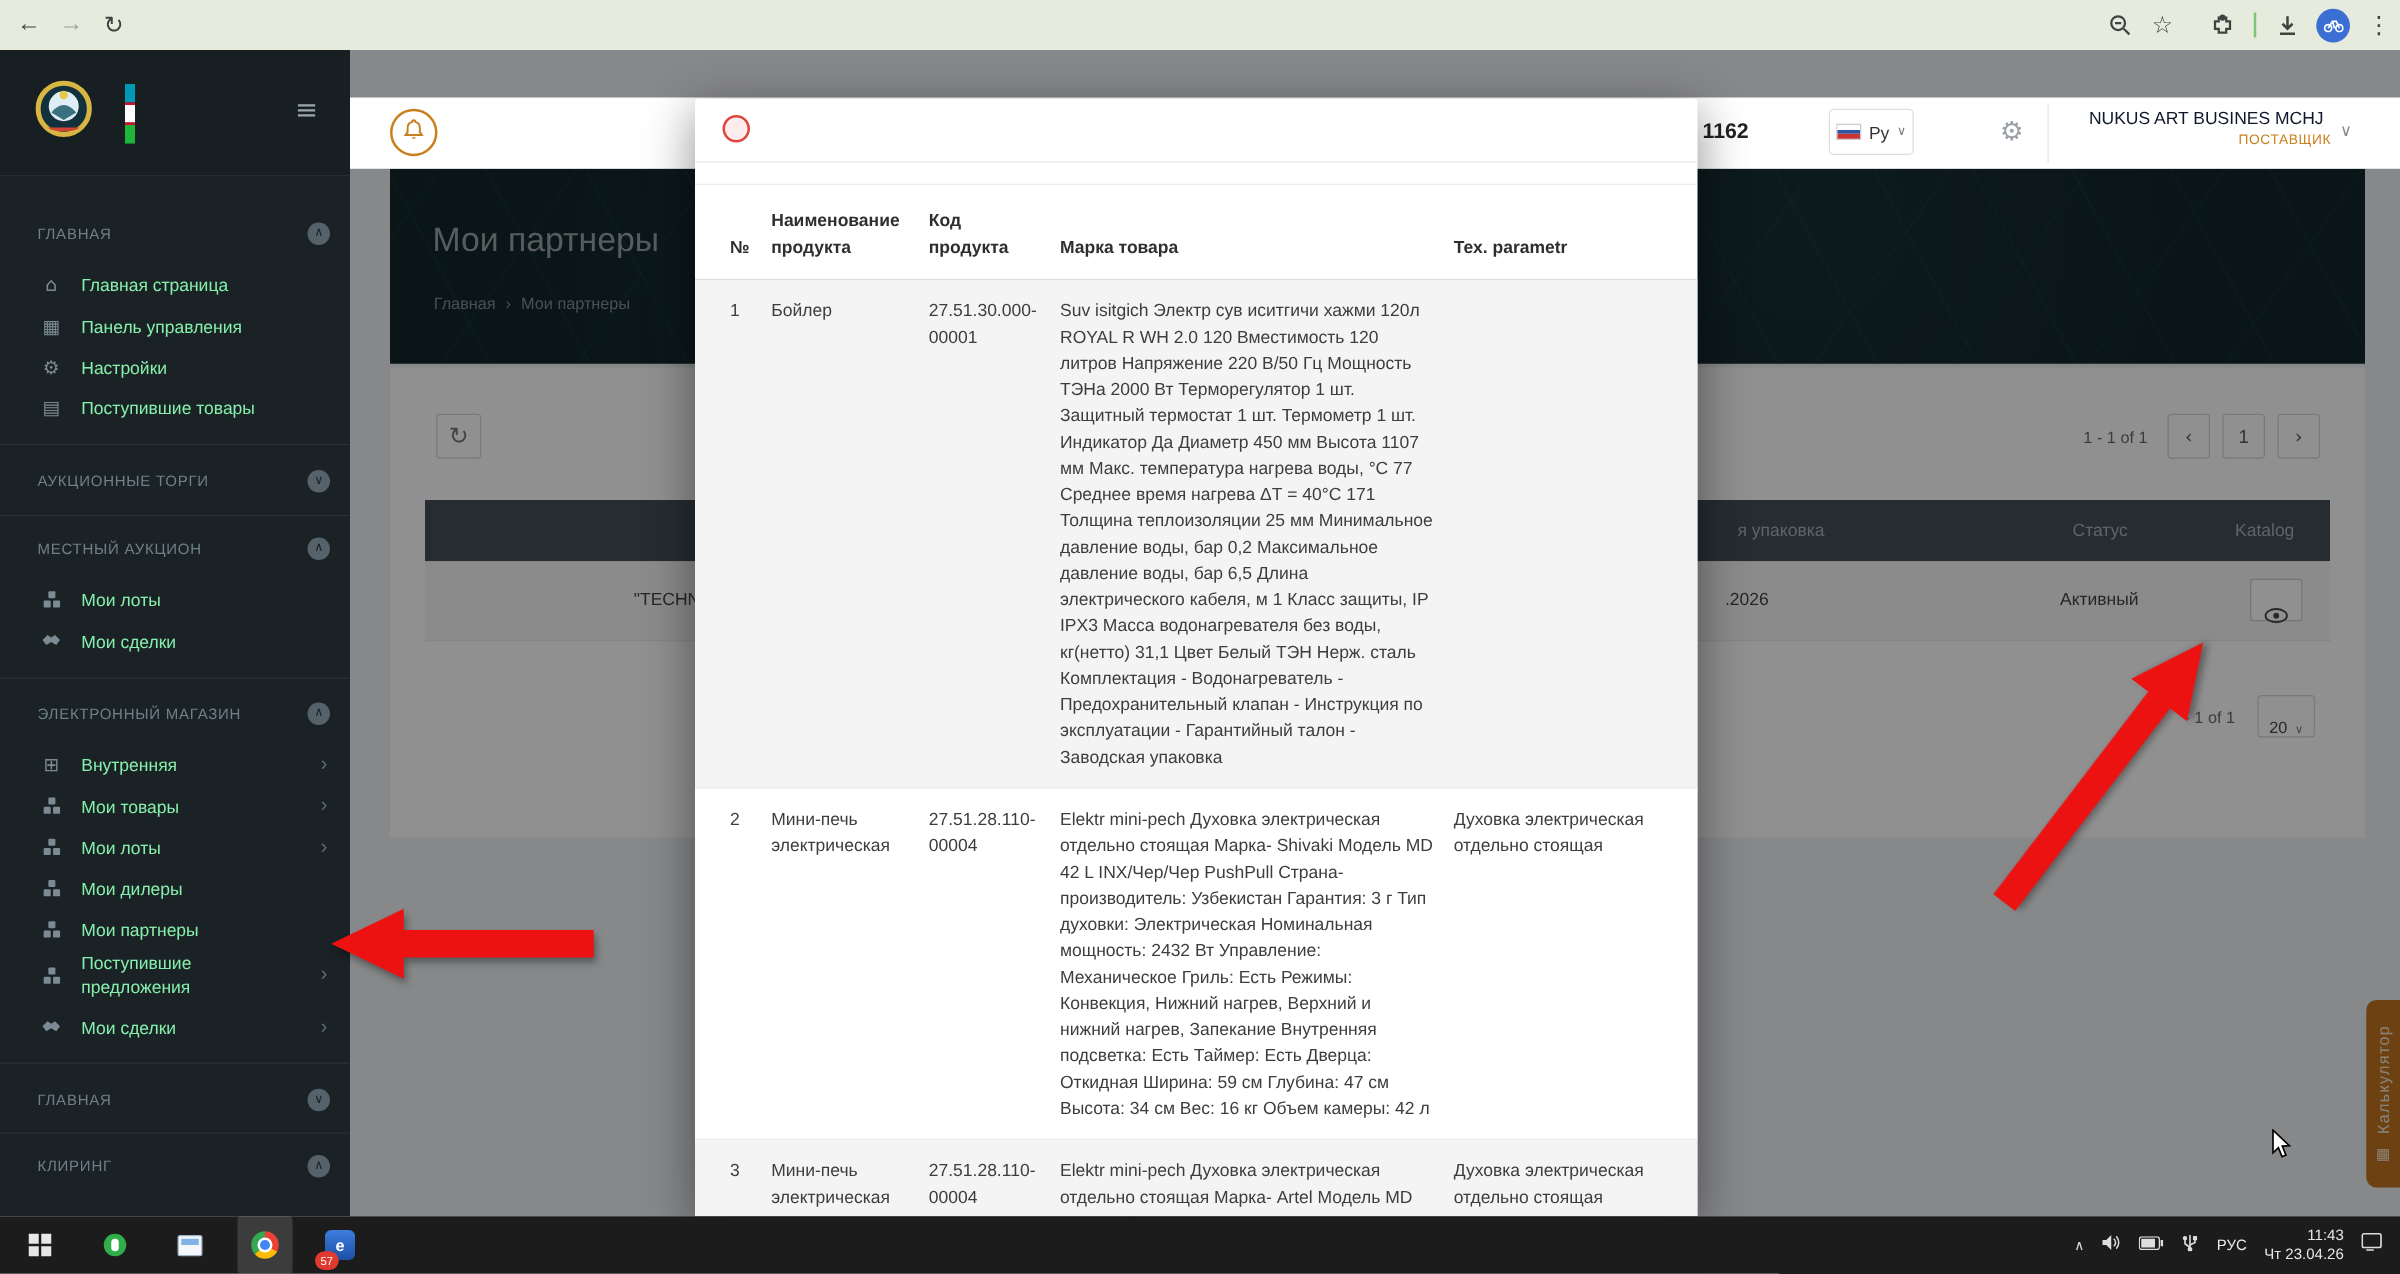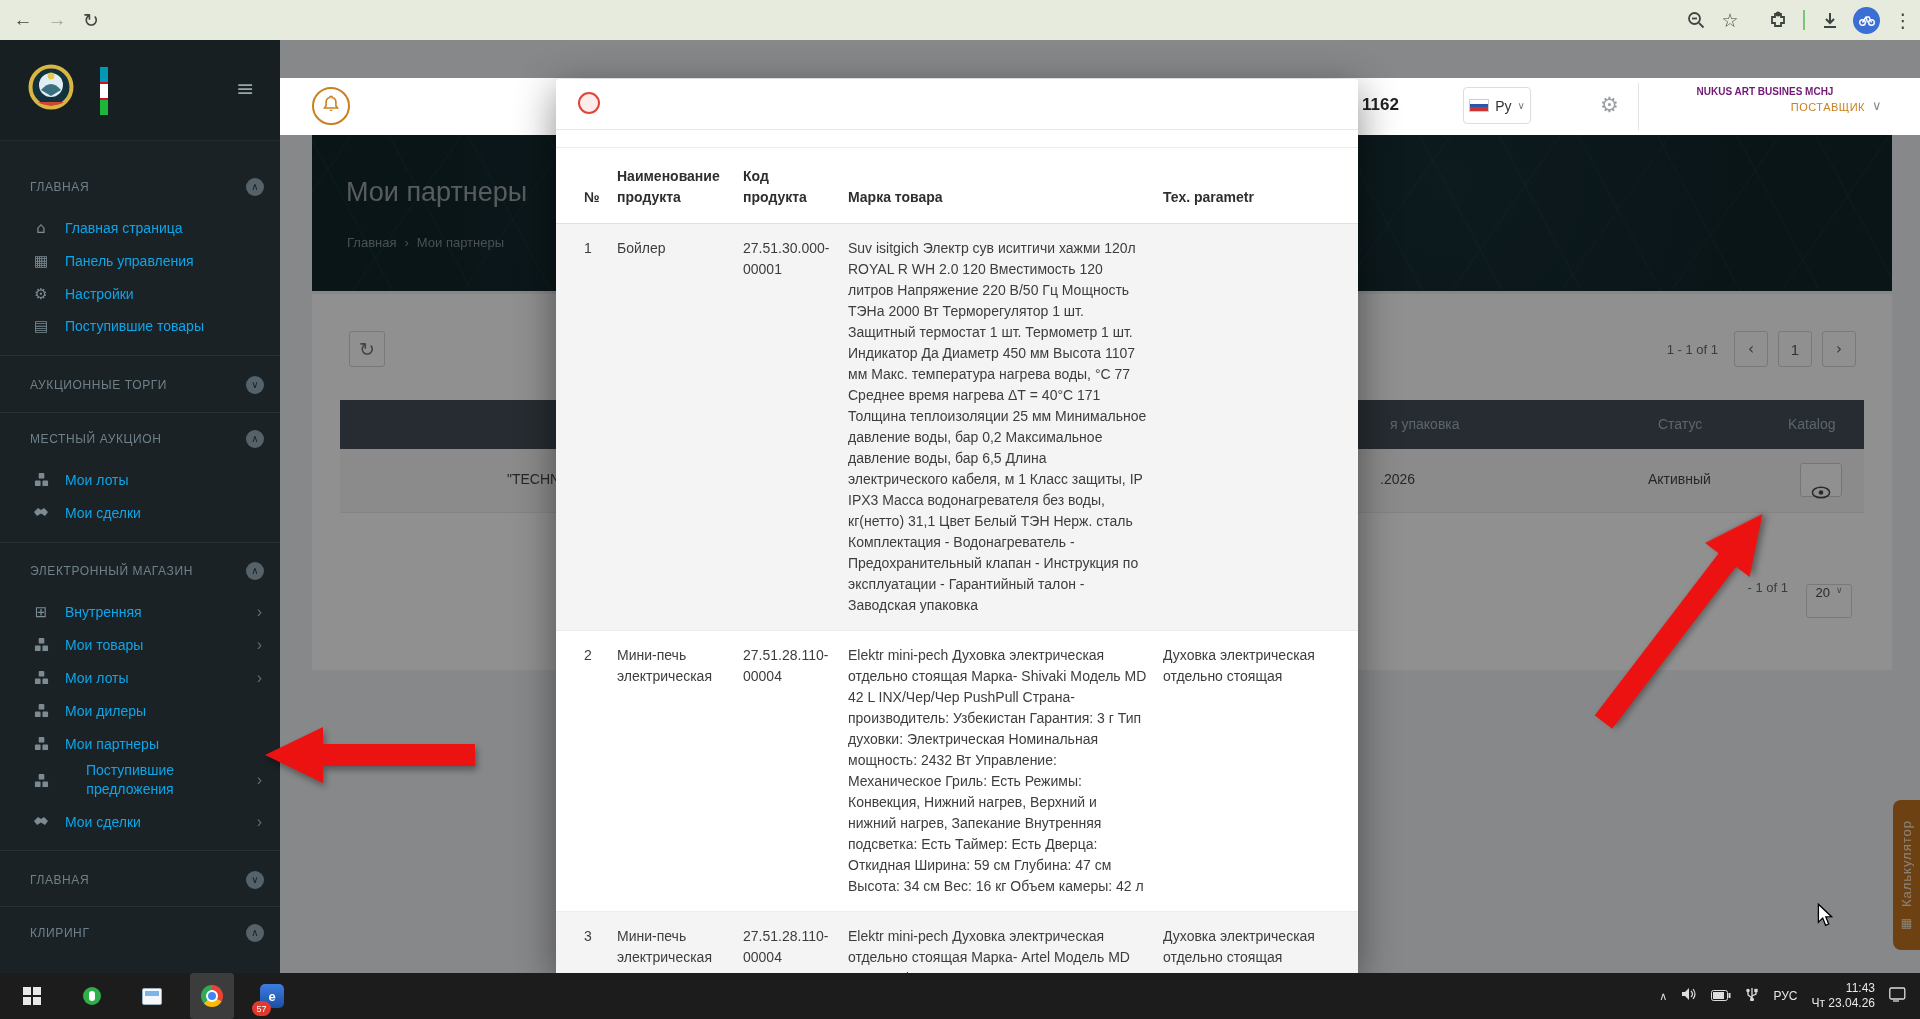--- a/index.html
+++ b/index.html
@@ -15,41 +15,41 @@
   .url-text{font-size:15px;color:#24292b;margin-left:12px;}
   .bright{position:absolute;right:0;top:0;height:40px;display:flex;align-items:center;}
   .green-sep{width:2px;height:20px;background:#7cc576;margin:0 8px;}
   .avatar{width:27px;height:27px;border-radius:50%;background:#3b6fd4;display:flex;align-items:center;justify-content:center;margin:0 6px;}
 
   
   .sidebar{left:0;top:40px;width:280px;height:933px;background:#1a2226;z-index:4;}
   .side-logo{position:absolute;left:0;top:0;width:280px;height:100px;background:#171f23;border-bottom:1px solid #222d32;}
   .srow{position:absolute;left:0;width:280px;height:33px;display:flex;align-items:center;box-sizing:border-box;padding-left:30px;}
   .sec-label{font-size:12px;letter-spacing:.6px;color:#6f8089;}
-  .item-label{font-size:14px;color:#0ea5e9;text-align:center;}
+  .item-label{font-size:14px;color:#86efac;}
   .iico{width:22px;margin-right:13px;display:inline-flex;justify-content:center;color:#7c8b93;font-size:15px;
         font-family:"DejaVu Sans",sans-serif;}
   .circ-chev{position:absolute;right:16px;width:18px;height:18px;border-radius:50%;background:#55626a;color:#172024;
              font-size:10px;display:flex;align-items:center;justify-content:center;font-family:"DejaVu Sans",sans-serif;}
   .item-chev{position:absolute;right:18px;color:#5d6c74;font-size:16px;}
   .sdiv{position:absolute;left:0;width:280px;height:1px;background:rgba(255,255,255,.07);}
 
   
   .site-header{left:280px;top:78px;width:1640px;height:57px;background:#ffffff;z-index:6;}
   .bell-wrap{position:absolute;left:32px;top:9px;width:38px;height:38px;border:2px solid #c9801e;border-radius:50%;
              display:flex;align-items:center;justify-content:center;box-sizing:border-box;}
   .hdr-num{position:absolute;left:1082px;top:17px;font-size:17px;font-weight:bold;color:#222;}
   .lang-box{position:absolute;left:1183px;top:9px;width:68px;height:37px;border:1px solid #ddd;border-radius:4px;
             display:flex;align-items:center;justify-content:center;gap:6px;box-sizing:border-box;}
   .flag-ru{width:20px;height:13px;display:flex;flex-direction:column;border:1px solid #ccc;box-sizing:border-box;}
   .flag-ru div{flex:1;}
   .hdr-gear{position:absolute;left:1320px;top:15px;font-size:21px;color:#9aa0a6;font-family:"DejaVu Sans",sans-serif;}
   .hdr-vdiv{position:absolute;left:1358px;top:5px;width:1px;height:47px;background:#e4e4e4;}
   .company{position:absolute;left:1385px;top:8px;width:200px;text-align:center;}
-  .company-name{font-size:10px;font-weight:bold;color:#701a75;white-space:nowrap;}
+  .company-name{font-size:14px;font-weight:normal;color:#0f172a;white-space:nowrap;}
   .company-role{font-size:11px;color:#c9801e;letter-spacing:.5px;margin-top:4px;text-align:right;}
   .company-chev{position:absolute;left:1592px;top:20px;color:#888;font-size:13px;font-family:"DejaVu Sans",sans-serif;}
 
   
   .banner{left:312px;top:135px;width:1580px;height:156px;background:#0c2026;overflow:hidden;z-index:2;}
   .banner-pattern{position:absolute;inset:0;
      background:
        repeating-linear-gradient(62deg, rgba(60,140,150,.06) 0 2px, transparent 2px 70px),
        repeating-linear-gradient(-55deg, rgba(60,140,150,.05) 0 2px, transparent 2px 90px),
        radial-gradient(circle at 30% 40%, rgba(80,160,170,.10), transparent 30%),
@@ -66,22 +66,22 @@
   .pagi-text{font-size:13px;color:#666;margin-right:6px;}
   .pg-btn{width:34px;height:36px;border:1px solid #d5d5d5;border-radius:3px;background:#fff;display:flex;
           align-items:center;justify-content:center;font-size:15px;color:#555;box-sizing:border-box;}
   .tbl-head{position:absolute;left:28px;top:106px;width:1524px;height:49px;background:#3e4a52;}
   .tbl-head span{position:absolute;top:16px;font-size:14px;color:#9fb0ba;}
   .tbl-row{position:absolute;left:28px;top:155px;width:1524px;height:63px;background:#f6f6f6;border-bottom:1px solid #e9e9e9;}
   .tbl-row span{position:absolute;top:22px;font-size:14px;color:#3f3f3f;}
   .eye-btn{position:absolute;left:1460px;top:14px;width:42px;height:34px;border:1px solid #cfcfcf;border-radius:3px;
            background:#fff;display:flex;align-items:center;justify-content:center;box-sizing:border-box;}
   .pagi-bottom{position:absolute;right:40px;top:262px;display:flex;align-items:center;gap:12px;}
-  .size-box{width:46px;height:34px;border:1px solid #d5d5d5;border-radius:3px;display:flex;align-items:flex-start;
-            justify-content:center;gap:6px;font-size:13px;color:#444;box-sizing:border-box;margin-top:28px;}
+  .size-box{width:46px;height:34px;border:1px solid #d5d5d5;border-radius:3px;display:flex;align-items:flex-end;
+            justify-content:center;gap:6px;font-size:13px;color:#444;box-sizing:border-box;}
 
   
   .calc-tab{left:1893px;top:800px;width:27px;height:150px;background:#c2701d;border-radius:8px 0 0 8px;z-index:2;
             display:flex;flex-direction:column;align-items:center;justify-content:center;gap:8px;}
   .calc-text{writing-mode:vertical-rl;transform:rotate(180deg);color:#f3e7d2;font-size:13px;letter-spacing:1px;}
   .calc-ico{color:#f3e7d2;font-size:12px;font-family:"DejaVu Sans",sans-serif;}
 
   
   .backdrop{left:280px;top:40px;width:1640px;height:933px;background:rgba(8,8,8,.45);z-index:5;}
 

